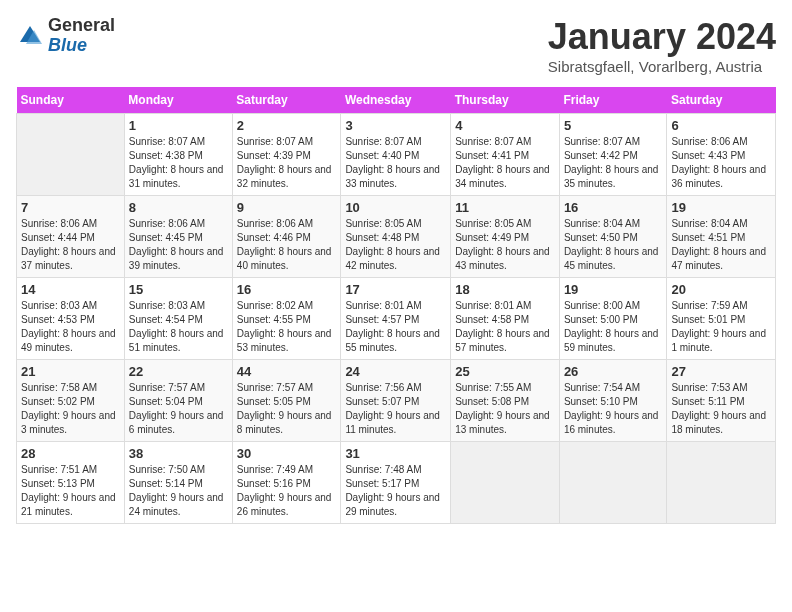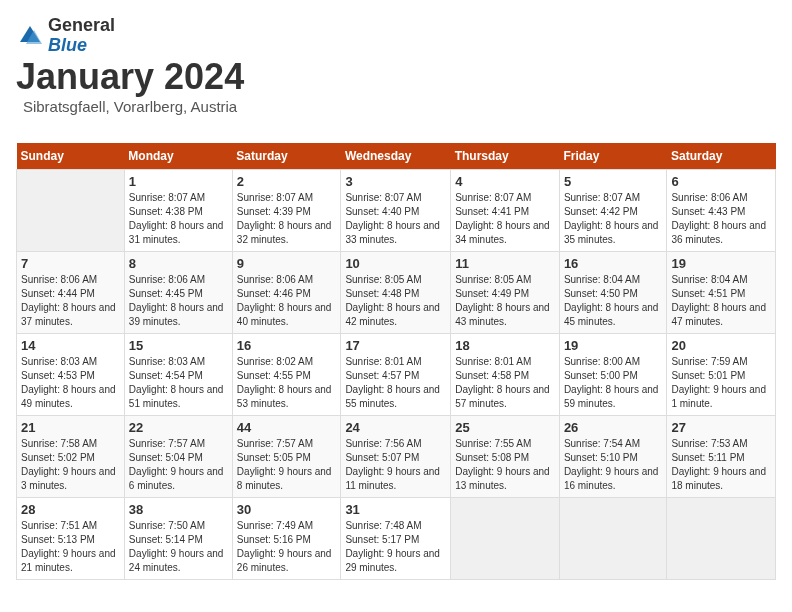--- a/index.html
+++ b/index.html
@@ -7,22 +7,21 @@
       font-family: Arial, sans-serif;
       background: #fff;
       width: 792px;
       min-height: 612px;
       padding: 16px;
     }
     .header {
       display: flex;
       justify-content: space-between;
       align-items: flex-start;
-      margin-bottom: 28px;
-      flex-direction: column;
+      margin-bottom: 12px;
     }
     .logo {
       display: flex;
       align-items: center;
     }
     .logo-text {
       display: flex;
       flex-direction: column;
       line-height: 1.1;
     }
@@ -36,38 +35,38 @@
       font-weight: bold;
       color: #1a6aab;
       font-style: italic;
     }
     .logo-icon {
       width: 28px;
       height: 28px;
       margin-right: 4px;
     }
     .title-block {
-      text-align: center;
+      text-align: left;
     }
     .month-title {
       font-size: 36px;
       font-weight: bold;
       color: #333;
     }
     .location-title {
       font-size: 15px;
       color: #555;
     }
     table {
       width: 100%;
       border-collapse: collapse;
       font-size: 11px;
     }
     thead tr th {
-      background-color: #c2410c;
+      background-color: #d946ef;
       color: #fff;
       padding: 6px 4px;
       text-align: left;
       font-size: 12px;
       font-weight: bold;
     }
     tbody tr td {
       vertical-align: top;
       padding: 4px 4px;
       border: 1px solid #ddd;

